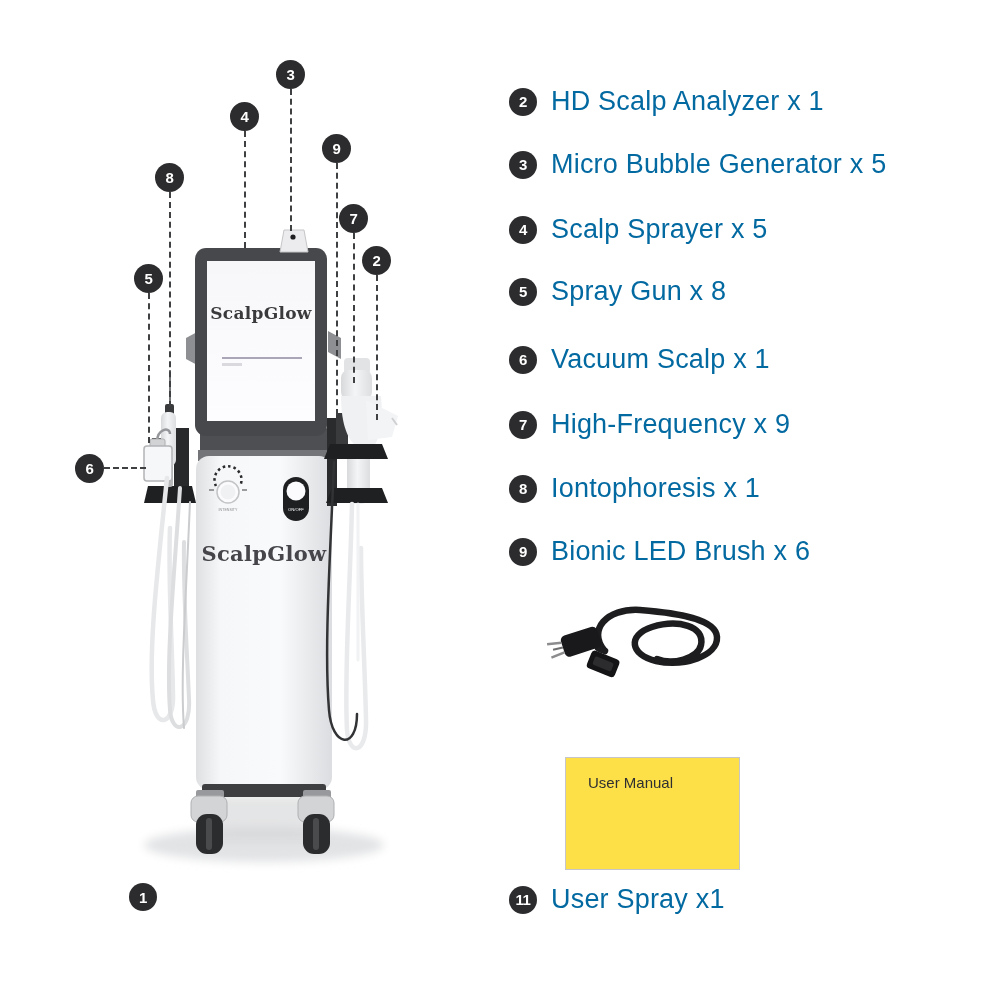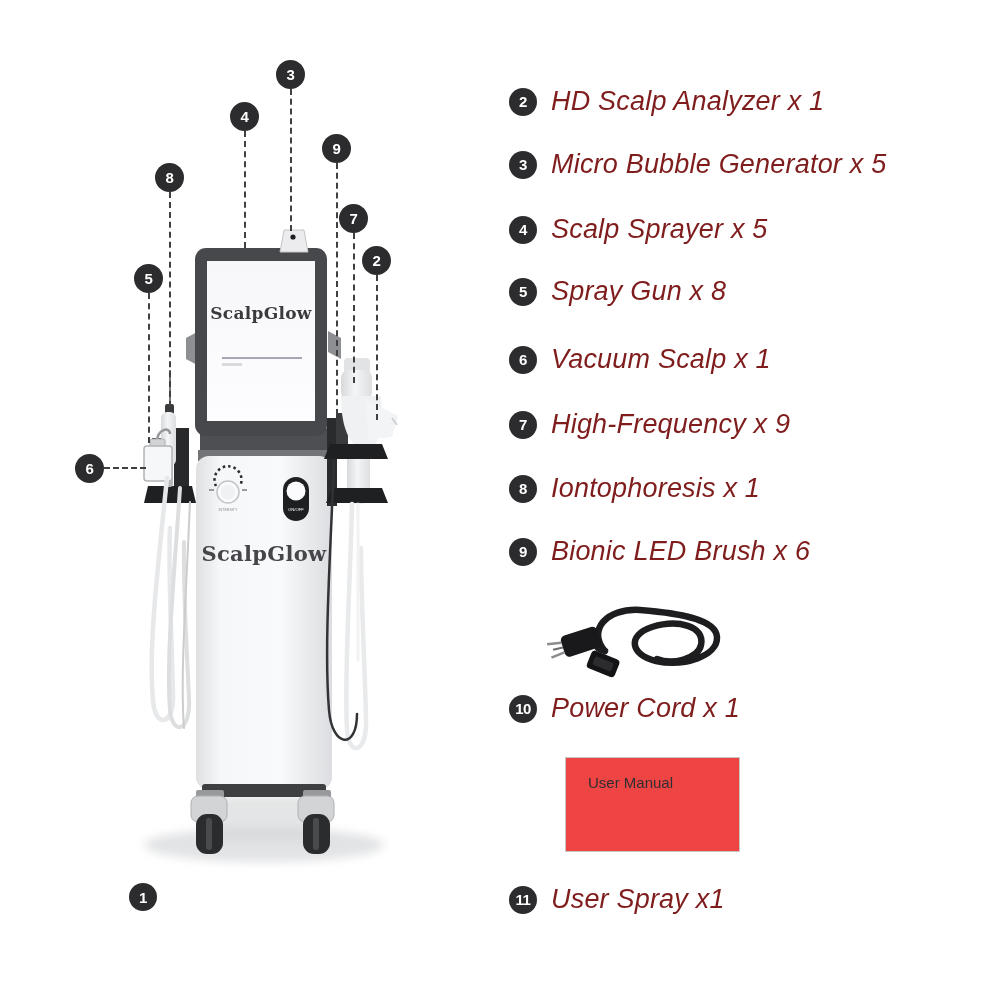--- a/index.html
+++ b/index.html
@@ -19,40 +19,40 @@
   .leader-v { position:absolute; width:0; border-left:2px dashed #3f4042; z-index:3; }
   .leader-h { position:absolute; height:0; border-top:2px dashed #3f4042; z-index:3; }
 
   
   .list-row { position:absolute; display:flex; align-items:center; gap:14px; z-index:5; }
   .list-row .badge-inline {
     width:28px; height:28px; border-radius:50%; background:#2c2c2e; color:#fff;
     font-size:15px; font-weight:bold; display:flex; align-items:center; justify-content:center;
     flex:0 0 auto; letter-spacing:-0.5px;
   }
-  .list-row .row-label { font-size:27px; color:#7f1d1d; letter-spacing:0.2px; white-space:nowrap;font-style:italic; }
+  .list-row .row-label { font-size:27px; color:#0369a1; letter-spacing:0.2px; white-space:nowrap; }
 
   
   .screen-logo {
     position:absolute; left:207px; top:303px; width:108px; text-align:center;
     font-family:"DejaVu Serif", serif; font-weight:bold; font-size:17px; color:#3a3a3d;
     letter-spacing:0.3px; z-index:2;
   }
   .screen-line { position:absolute; left:222px; top:357px; width:80px; height:1.5px; background:#aaa6b8; z-index:2; }
   .screen-caption { position:absolute; left:222px; top:363px; width:20px; height:3px; background:#d9d9de; z-index:2; }
   .body-logo {
     position:absolute; left:196px; top:541px; width:136px; text-align:center;
     font-family:"DejaVu Serif", serif; font-weight:bold; font-size:21px; color:#45454a;
     letter-spacing:0.3px; z-index:2;
   }
 
   
   .manual-box {
-    position:absolute; left:565px; top:757px; width:175px; height:95px;
-    background:#ef4444; border:1px solid #c6c6c8; z-index:2;text-align:right;
+    position:absolute; left:565px; top:757px; width:175px; height:113px;
+    background:#fde047; border:1px solid #c6c6c8; z-index:2;text-align:right;
   }
   .manual-box .manual-title { position:absolute; left:22px; top:16px; font-size:15px; color:#2f2f32; }
 </style>
 </head>
 <body>
 
 <div id="canvas">
 
   <svg id="machine-svg" width="1000" height="1000" viewBox="0 0 1000 1000">
     <defs>
@@ -240,24 +240,20 @@
     <span class="row-label">High-Frequency x 9</span>
   </div>
   <div class="list-row" style="left:509px; top:473px;">
     <span class="badge-inline">8</span>
     <span class="row-label">Iontophoresis x 1</span>
   </div>
   <div class="list-row" style="left:509px; top:536px;">
     <span class="badge-inline">9</span>
     <span class="row-label">Bionic LED Brush x 6</span>
   </div>
-  <div class="list-row" style="left:509px; top:693px;">
-    <span class="badge-inline">10</span>
-    <span class="row-label">Power Cord x 1</span>
-  </div>
 
   <div class="manual-box">
     <div class="manual-title">User Manual</div>
   </div>
 
   <div class="list-row" style="left:509px; top:884px;text-align:center;">
     <span class="badge-inline">11</span>
     <span class="row-label">User Spray x1</span>
   </div>
 

